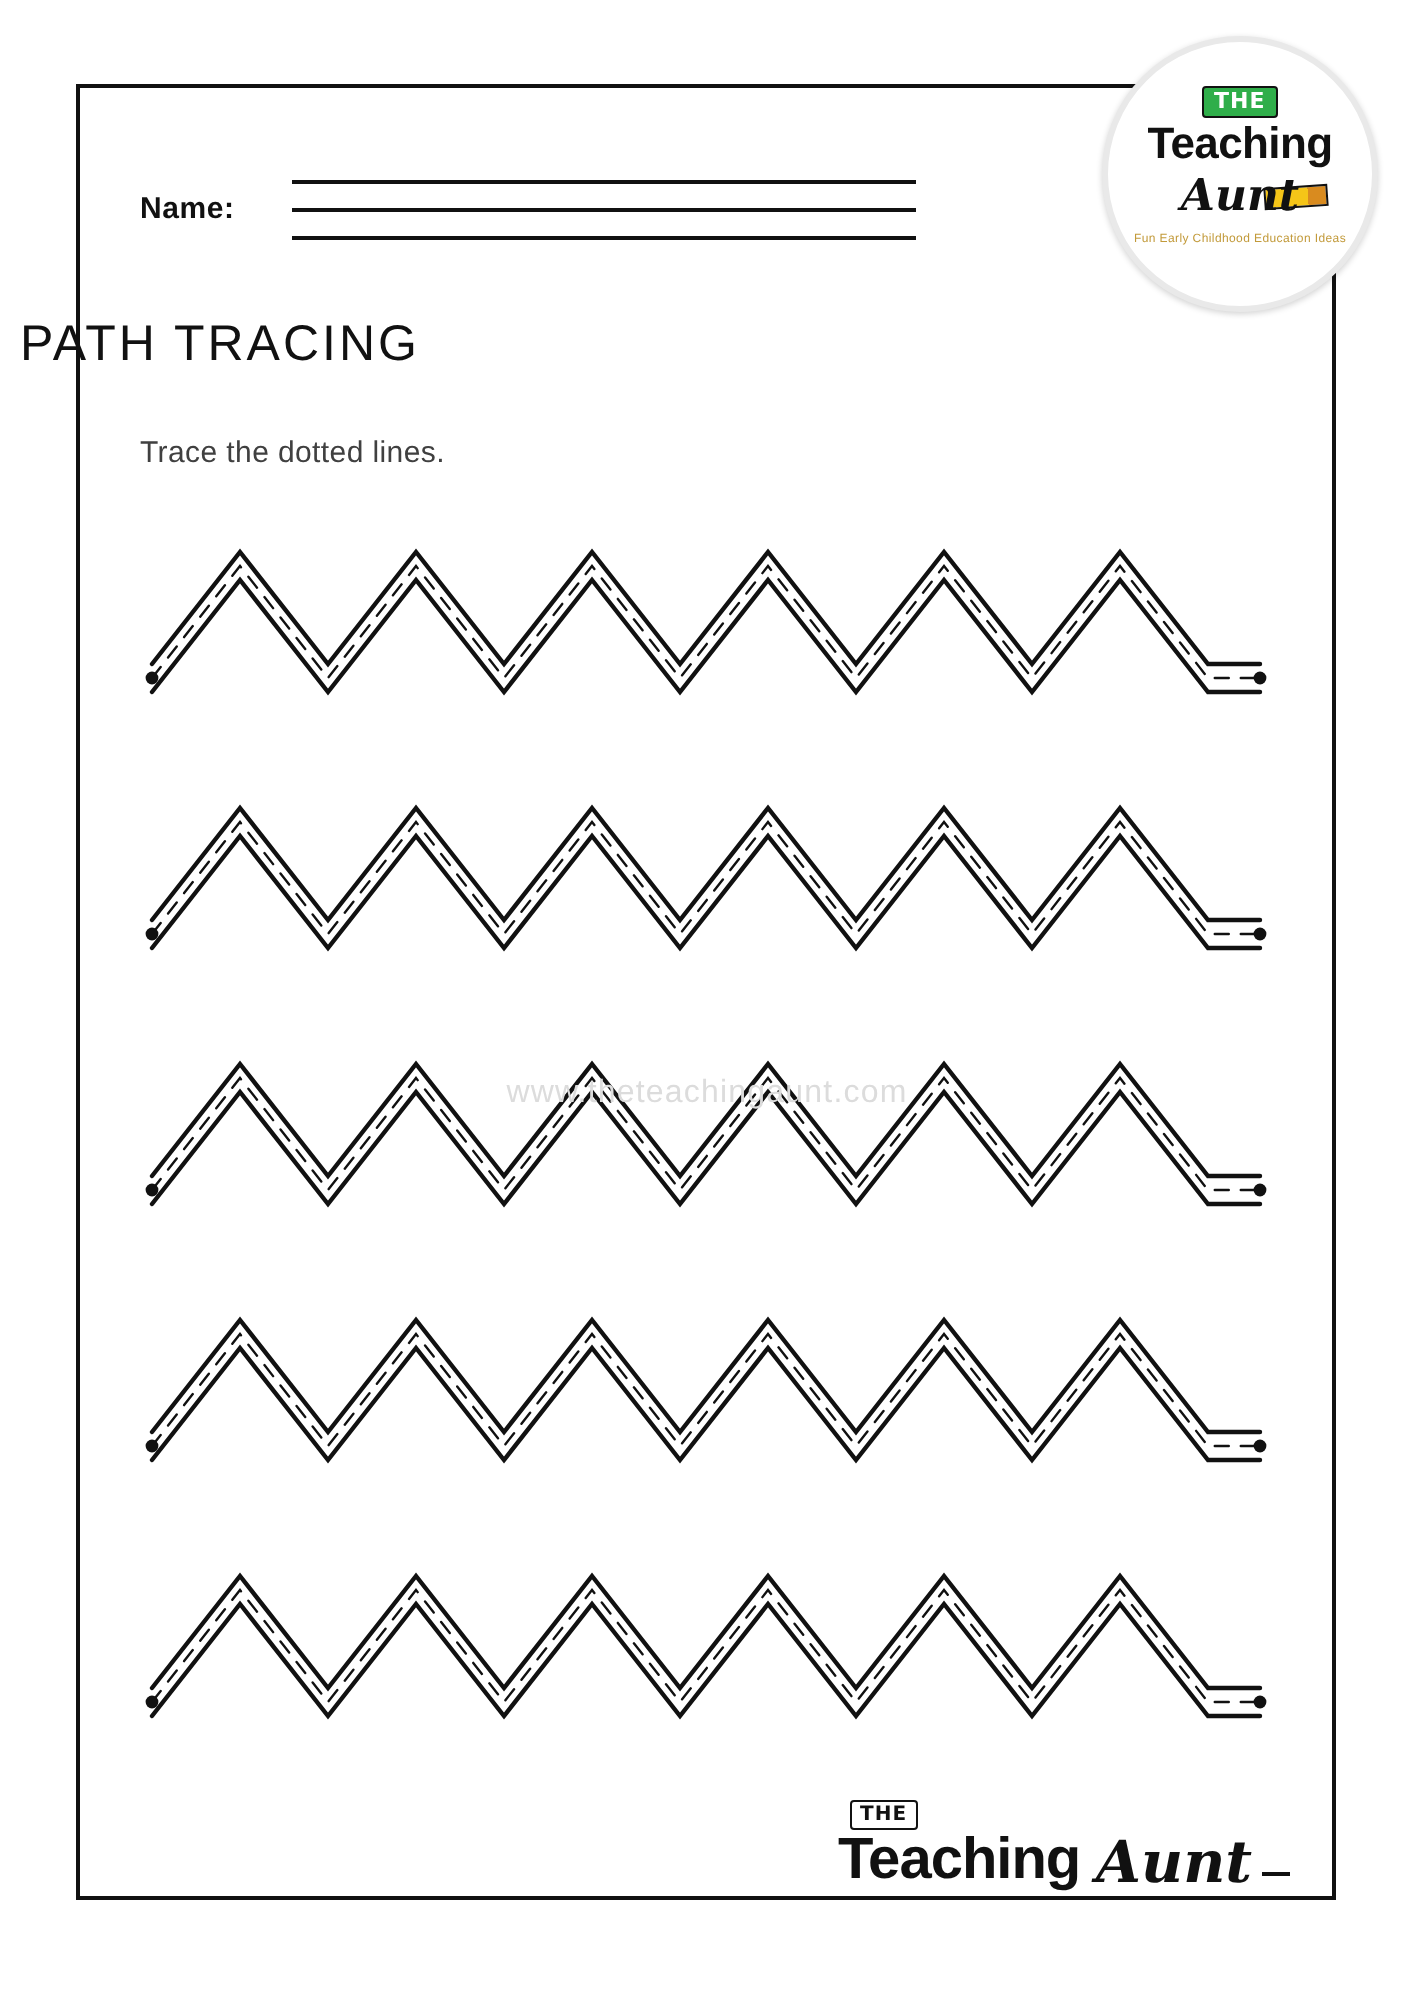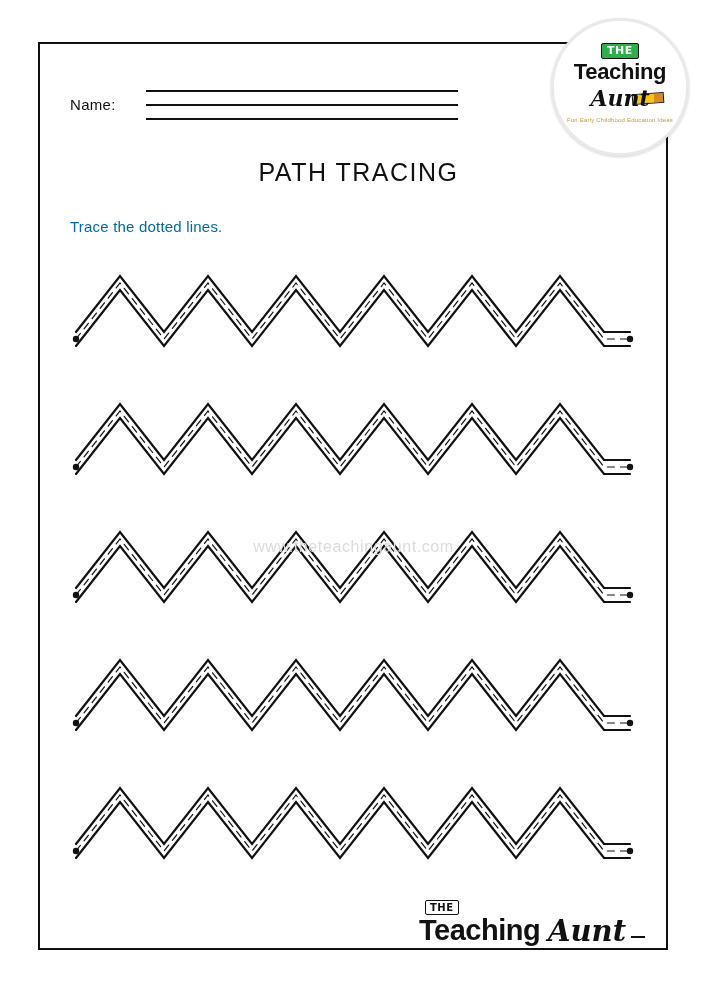--- a/index.html
+++ b/index.html
@@ -35,20 +35,21 @@
     background: transparent;
   }
 
   
   .name-row {
     position: absolute;
     left: 70px;
     top: 88px;
     width: 390px;
     height: 40px;
+    font-weight: bold;
   }
   .name-label {
     position: absolute;
     left: 0;
     top: 8px;
     font-size: 15px;
     color: #111111;
     letter-spacing: .3px;
   }
   .name-lines {
@@ -68,34 +69,33 @@
   .name-lines .ln.l1 { top: 2px; }
   .name-lines .ln.l2 { top: 16px; }
   .name-lines .ln.l3 { top: 30px; }
 
   
   .title {
     position: absolute;
     left: 0;
     top: 158px;
     width: 707px;
-    text-align: center;
     font-size: 25px;
     letter-spacing: 1.5px;
     color: #111111;
   }
   .title-inner { display: inline-block; padding-left: 10px; }
 
   
   .instruction {
     position: absolute;
     left: 70px;
     top: 218px;
     font-size: 15px;
-    color: #0369a1;
+    color: #404040;
     letter-spacing: .2px;
   }
 
   
   .rows {
     position: absolute;
     left: 60px;
     top: 272px;
     width: 590px;
     height: 600px;

